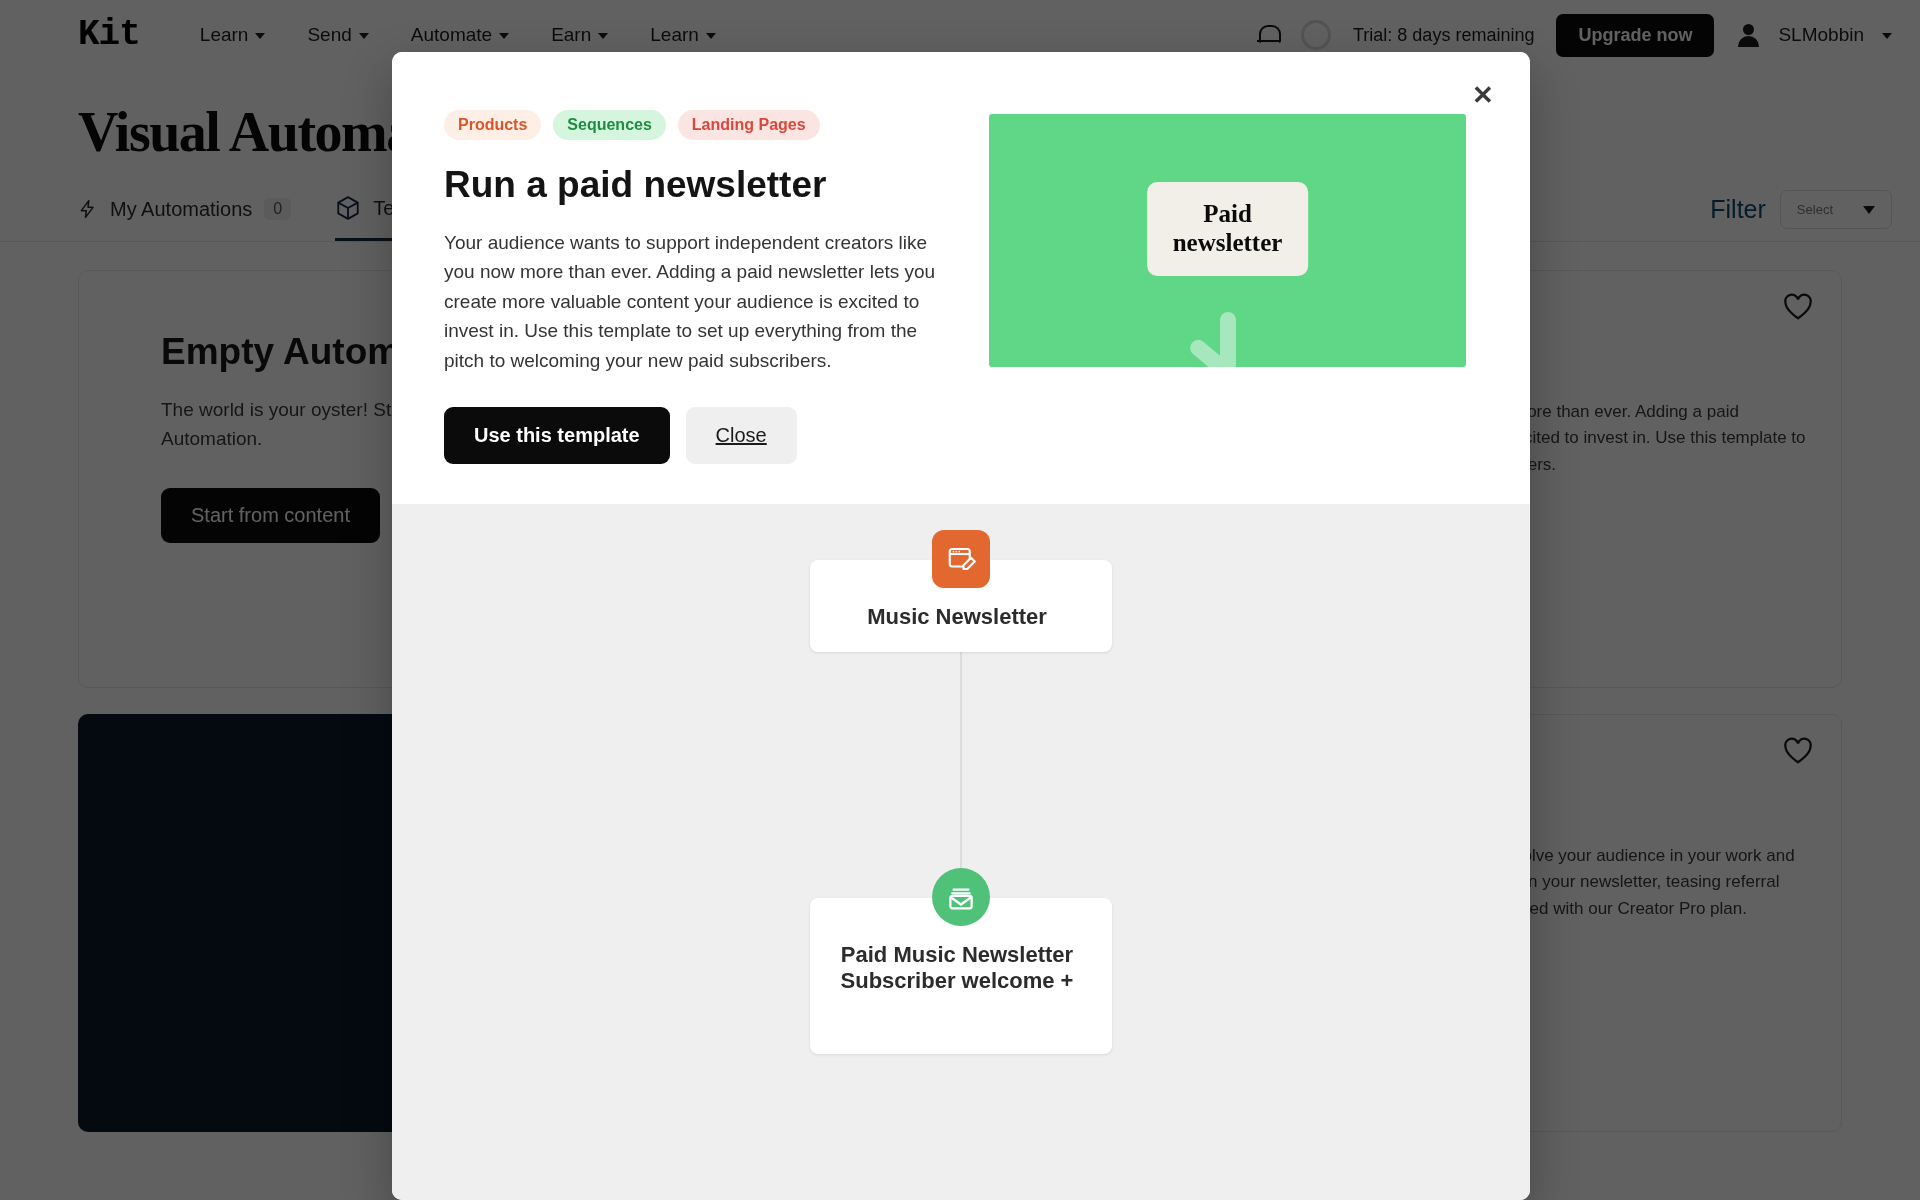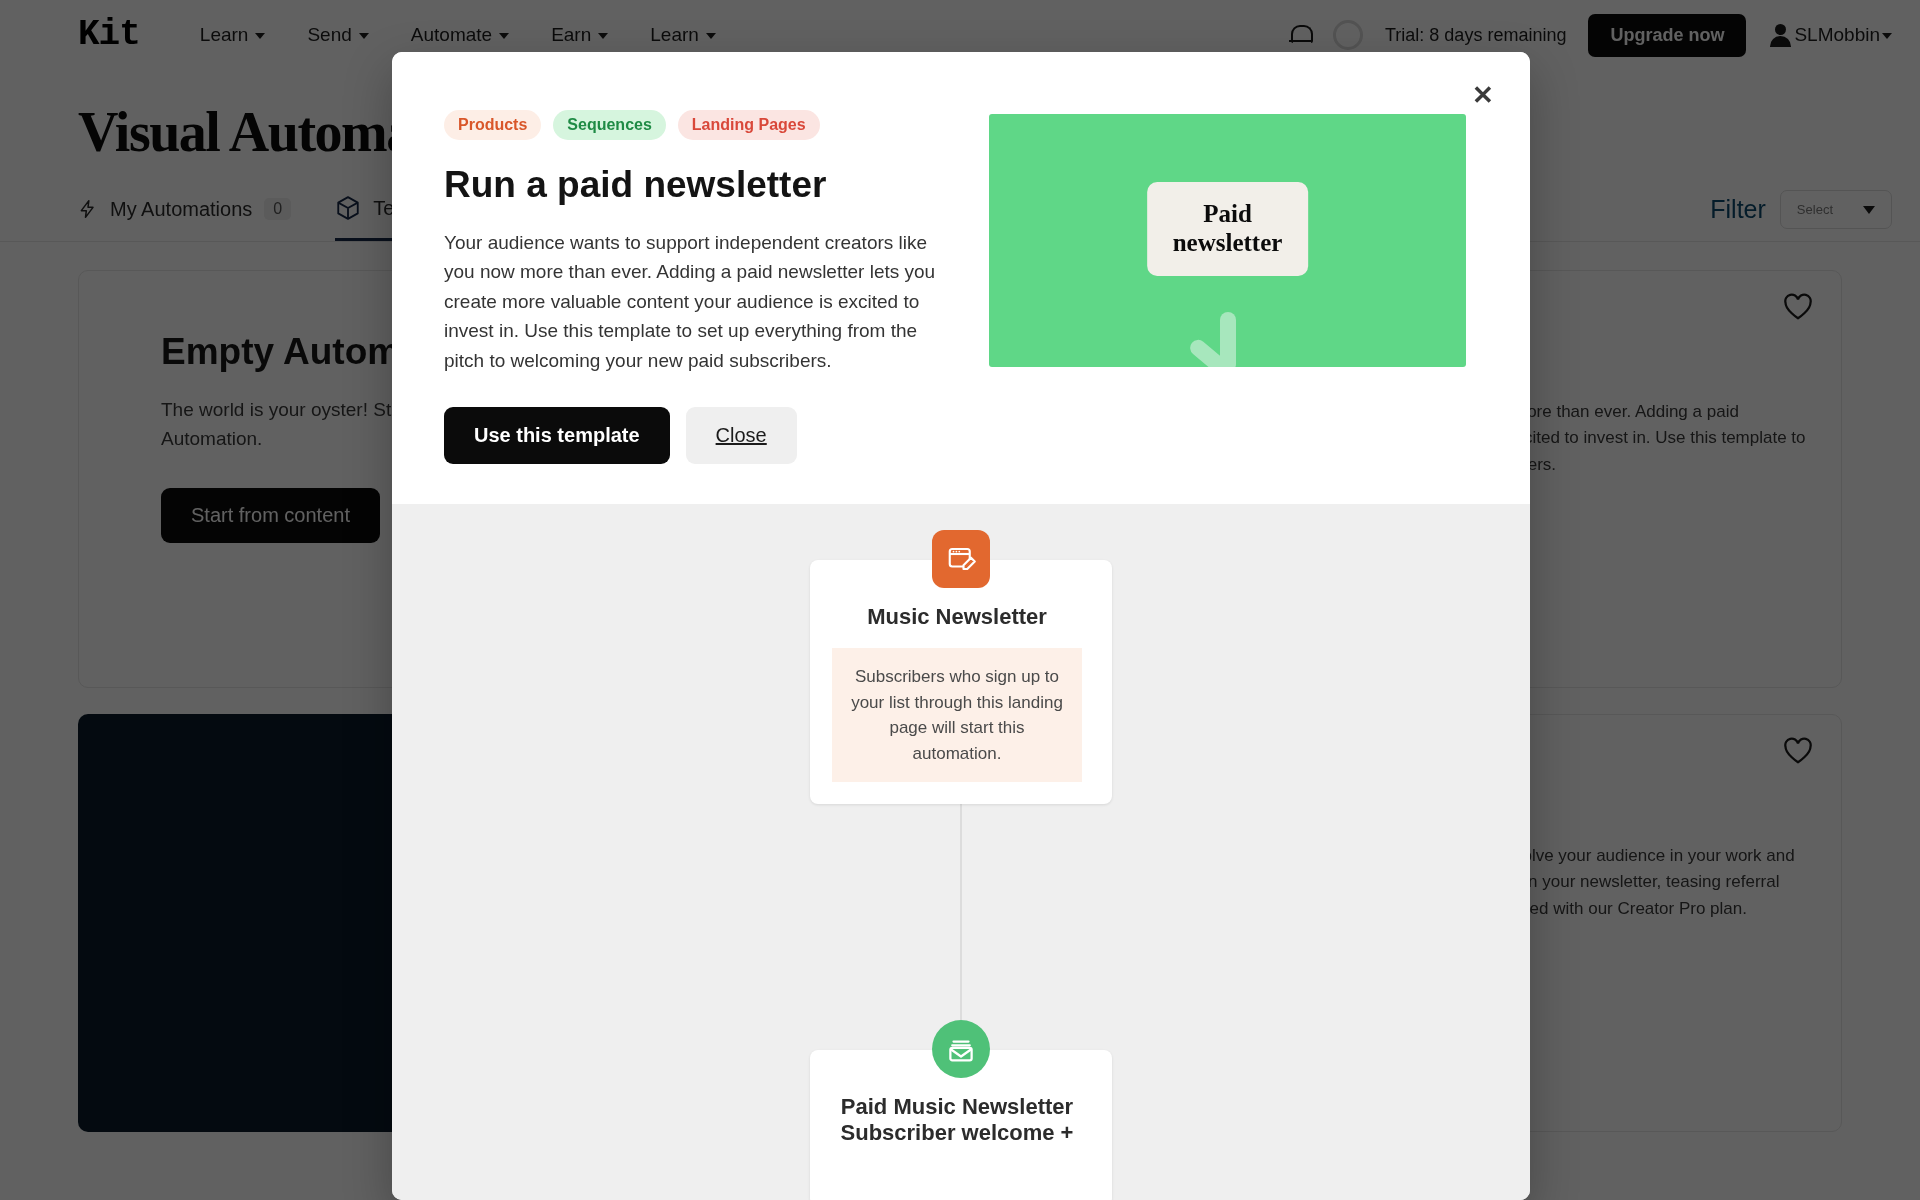--- a/index.html
+++ b/index.html
@@ -42,21 +42,21 @@
   .bell::after {
     content:""; position:absolute; left:0px; top:17px; width:22px; height:2px; background:#1b1b1b;
   }
   .avatar-blank { width: 30px; height: 30px; border-radius: 50%; border: 3px solid #d9d9d9; }
   .trial-text { font-size: 18px; color: #1f1f1f; }
   .upgrade-btn {
     background: #0b0b0b; color: #fff; font-size: 18px; font-weight: bold;
     padding: 11px 22px; border-radius: 7px; border: none; cursor: pointer;
     font-family: "Liberation Sans", sans-serif;
   }
-  .user-chip { display:flex; align-items:center; gap: 2px; cursor: pointer; justify-content: center; }
+  .user-chip { display:flex; align-items:center; gap: 18px; cursor: pointer; justify-content: center; }
   .user-ico { width: 24px; height: 24px; position: relative; }
   .user-ico::before { content:""; position:absolute; left:7px; top:1px; width:11px; height:11px;
      border-radius:50%; background:#1b1b1b; }
   .user-ico::after { content:""; position:absolute; left:2px; top:13px; width:21px; height:11px;
      border-radius: 11px 11px 0 0; background:#1b1b1b; }
   .user-name { font-size: 19px; color: #1f1f1f; }
 
   .page-title {
     font-family: "Liberation Serif", serif;
     font-weight: bold; font-size: 56px; letter-spacing:-1.5px;
@@ -330,21 +330,20 @@
             <svg width="30" height="30" viewBox="0 0 24 24">
               <rect x="3" y="4" width="16" height="14" rx="2" fill="none" stroke="#fff" stroke-width="1.7"></rect>
               <path d="M3 8 h16" stroke="#fff" stroke-width="1.7"></path>
               <circle cx="6" cy="6" r="0.7" fill="#fff"></circle>
                 <circle cx="8.3" cy="6" r="0.7" fill="#fff"></circle>
                 <circle cx="10.6" cy="6" r="0.7" fill="#fff"></circle>
               <path d="M20 11 l3 3 -6 6 h-3 v-3 z" fill="#e2682f" stroke="#fff" stroke-width="1.7" stroke-linejoin="round"></path>
             </svg>
           </div>
           <div class="node-title">Music Newsletter</div>
-          <div class="node-note">Subscribers who sign up to your list through this landing page will start this automation.</div>
         </div>
 
         <div class="flow-line" style="height:246px;"></div>
 
         <div class="node" style="padding-bottom:60px;text-align:center;">
           <div class="node-icon green">
             <svg width="30" height="30" viewBox="0 0 24 24">
               <path d="M6 6 h12 M5 9 h14" stroke="#fff" stroke-width="1.8" stroke-linecap="round"></path>
               <rect x="3.5" y="11" width="17" height="10" rx="1.5" fill="none" stroke="#fff" stroke-width="1.8"></rect>
               <path d="M3.5 12 L12 18 L20.5 12" fill="none" stroke="#fff" stroke-width="1.8" stroke-linejoin="round"></path>

